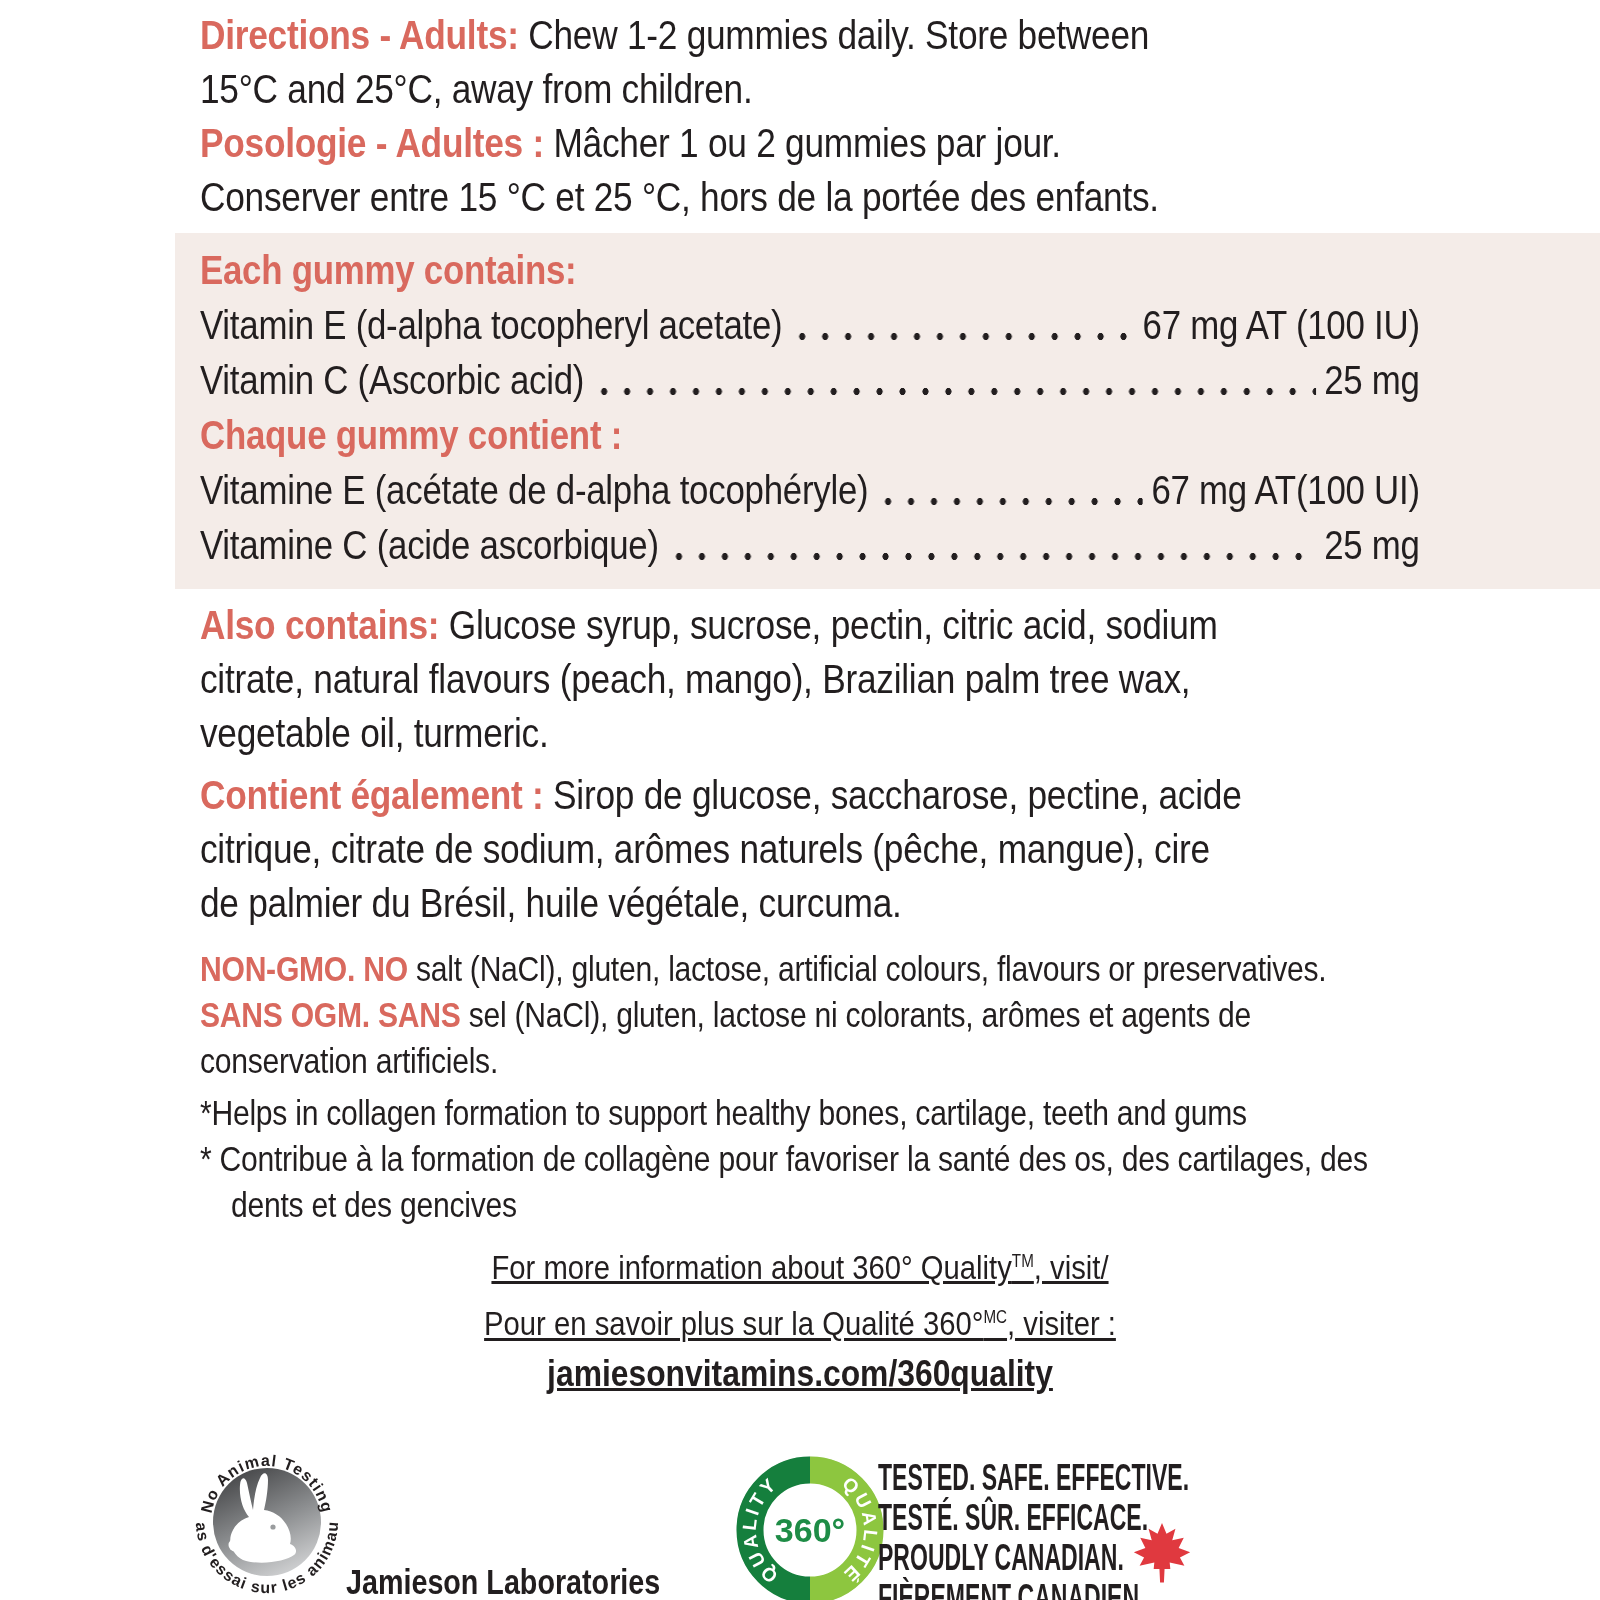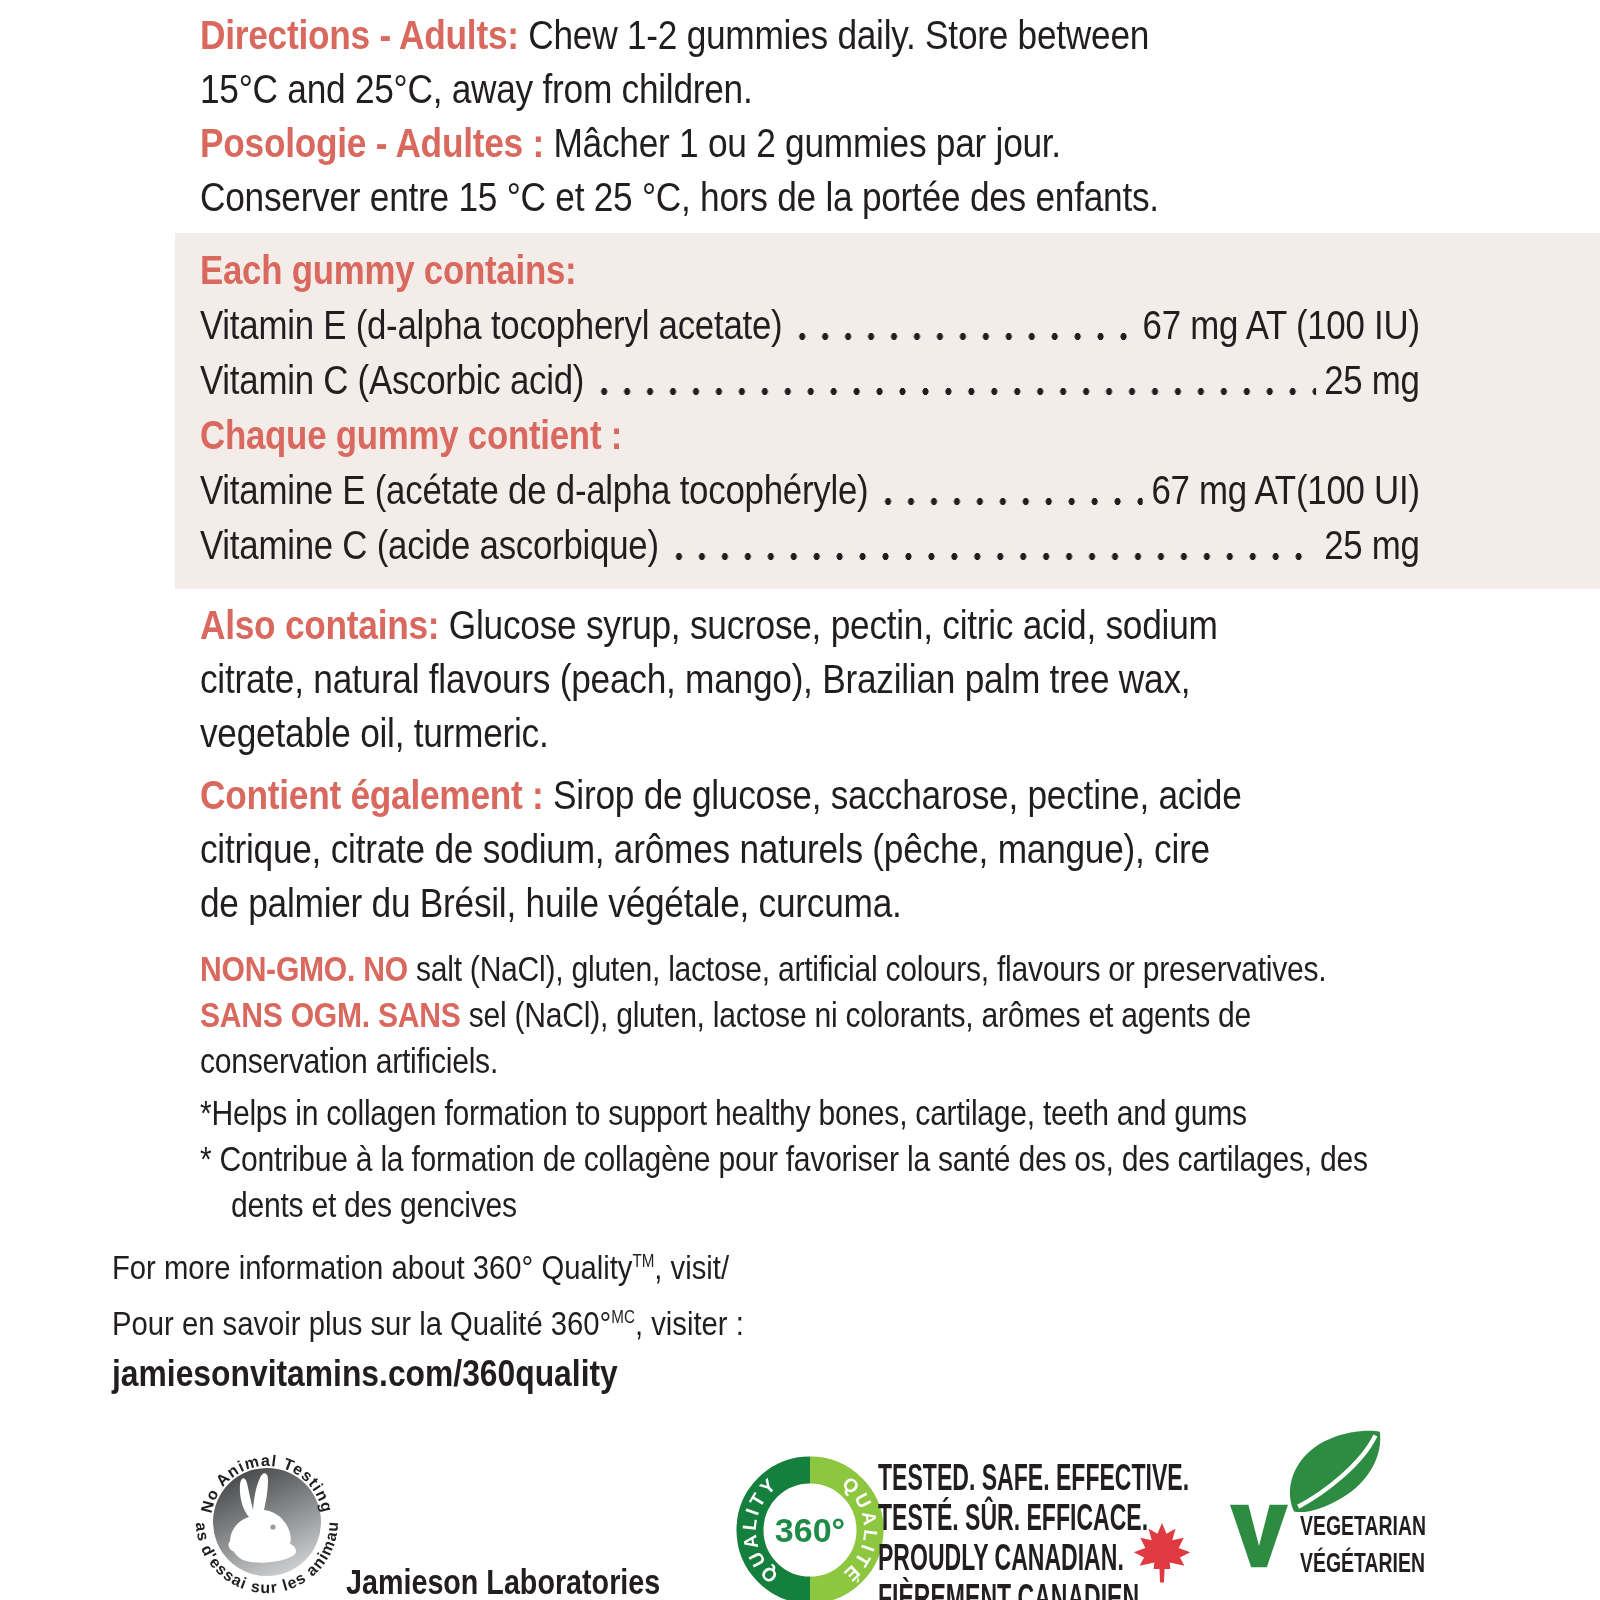--- a/index.html
+++ b/index.html
@@ -38,22 +38,22 @@
   .sec-claims{
     left:200px; top:946px; font-size:35px; line-height:46px;
     transform:scaleX(0.86); transform-origin:0 0; letter-spacing:-0.3px;
   }
   .sec-foot{
     left:200px; top:1090px; font-size:35px; line-height:46px;
     transform:scaleX(0.86); transform-origin:0 0; letter-spacing:-0.3px;
   }
   .fn-indent{padding-left:36px;}
   .sec-info{
-    position:absolute; left:0; top:1236px; width:1600px; 
-    font-size:34px; line-height:50px;
+    position:absolute; left:0; top:1236px; width:1600px; text-align:center;
+    font-size:34px; line-height:50px;text-decoration:underline;
   }
   .info-line{transform:scaleX(0.86); transform-origin:50% 50%;}
   .info-url{font-weight:bold; font-size:37px;}
   sup{font-size:0.52em; vertical-align:super; letter-spacing:0;}
 
   
   .rabbit-wrap{position:absolute; left:185px; top:1440px; width:164px; height:164px;}
   .rabbit-circle{
     position:absolute; left:28px; top:28px; width:108px; height:108px; border-radius:50%;
     background:linear-gradient(155deg, #3f4042 5%, #8d8f91 52%, #e2e3e4 100%);
@@ -194,27 +194,14 @@
     <div class="ln">TESTED. SAFE. EFFECTIVE.</div>
     <div class="ln">TESTÉ. SÛR. EFFICACE.</div>
     <div class="ln">PROUDLY CANADIAN.</div>
     <div class="ln">FIÈREMENT CANADIEN.</div>
   </div>
 
   <svg class="maple" viewBox="0 0 100 100">
     <path fill="#e0393f" d="M50 3 L57 20 L71 12 L66 30 L84 26 L76 42 L94 49 L78 57 L85 70 L62 65 L63 75 L54 75 L53 96 L47 96 L46 75 L37 75 L38 65 L15 70 L22 57 L6 49 L24 42 L16 26 L34 30 L29 12 L43 20 Z"></path>
   </svg>
 
-  <div class="veg">
-    <svg class="veg-v" viewBox="0 0 104 112">
-      <path fill="#2e8b42" d="M0 0 L33 0 L52 74 L71 0 L104 0 L66 112 L38 112 Z"></path>
-    </svg>
-    <svg class="veg-leaf" viewBox="0 0 130 92">
-      <path fill="#2e8b42" d="M6 78 C0 44 28 12 66 7 C92 3 114 8 124 13 C121 40 98 66 64 76 C38 84 18 84 6 78 Z"></path>
-      <path fill="none" stroke="#ffffff" stroke-width="5" d="M12 74 C45 66 95 44 118 16"></path>
-    </svg>
-    <div class="veg-text">
-      <div class="ln">VEGETARIAN</div>
-      <div class="ln">VÉGÉTARIEN</div>
-    </div>
-  </div>
 
 </div>
 
 </body></html>

